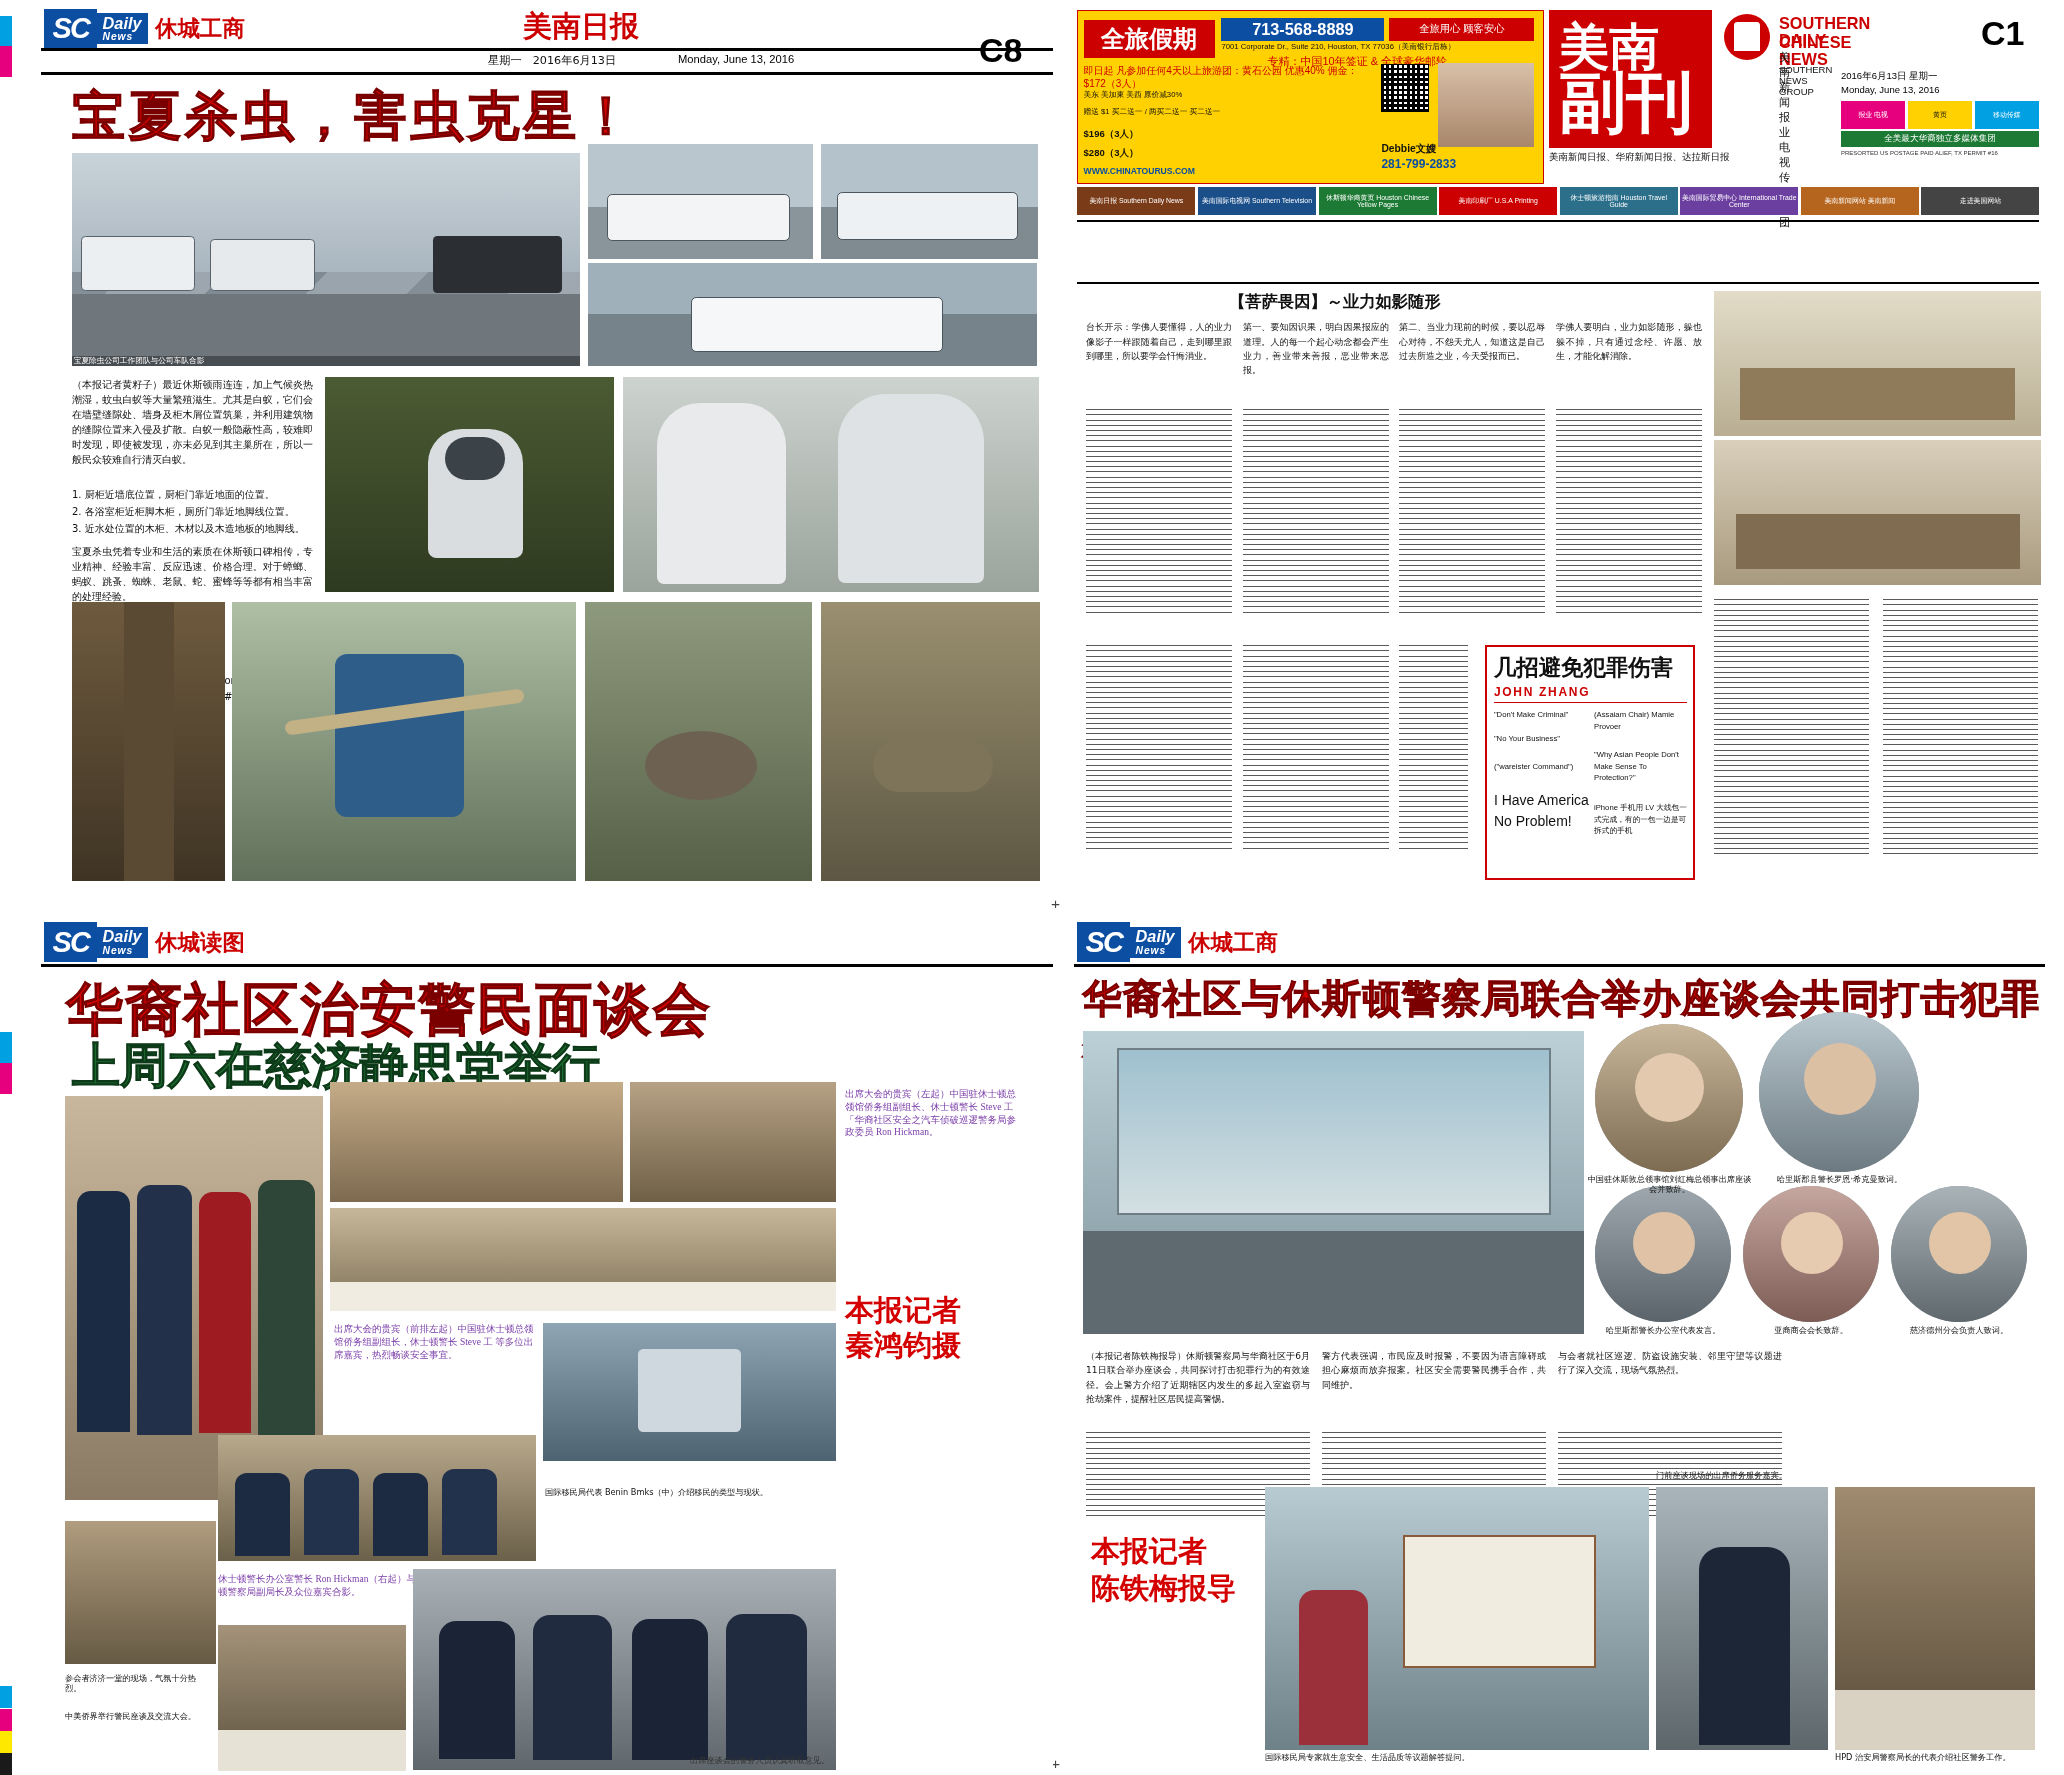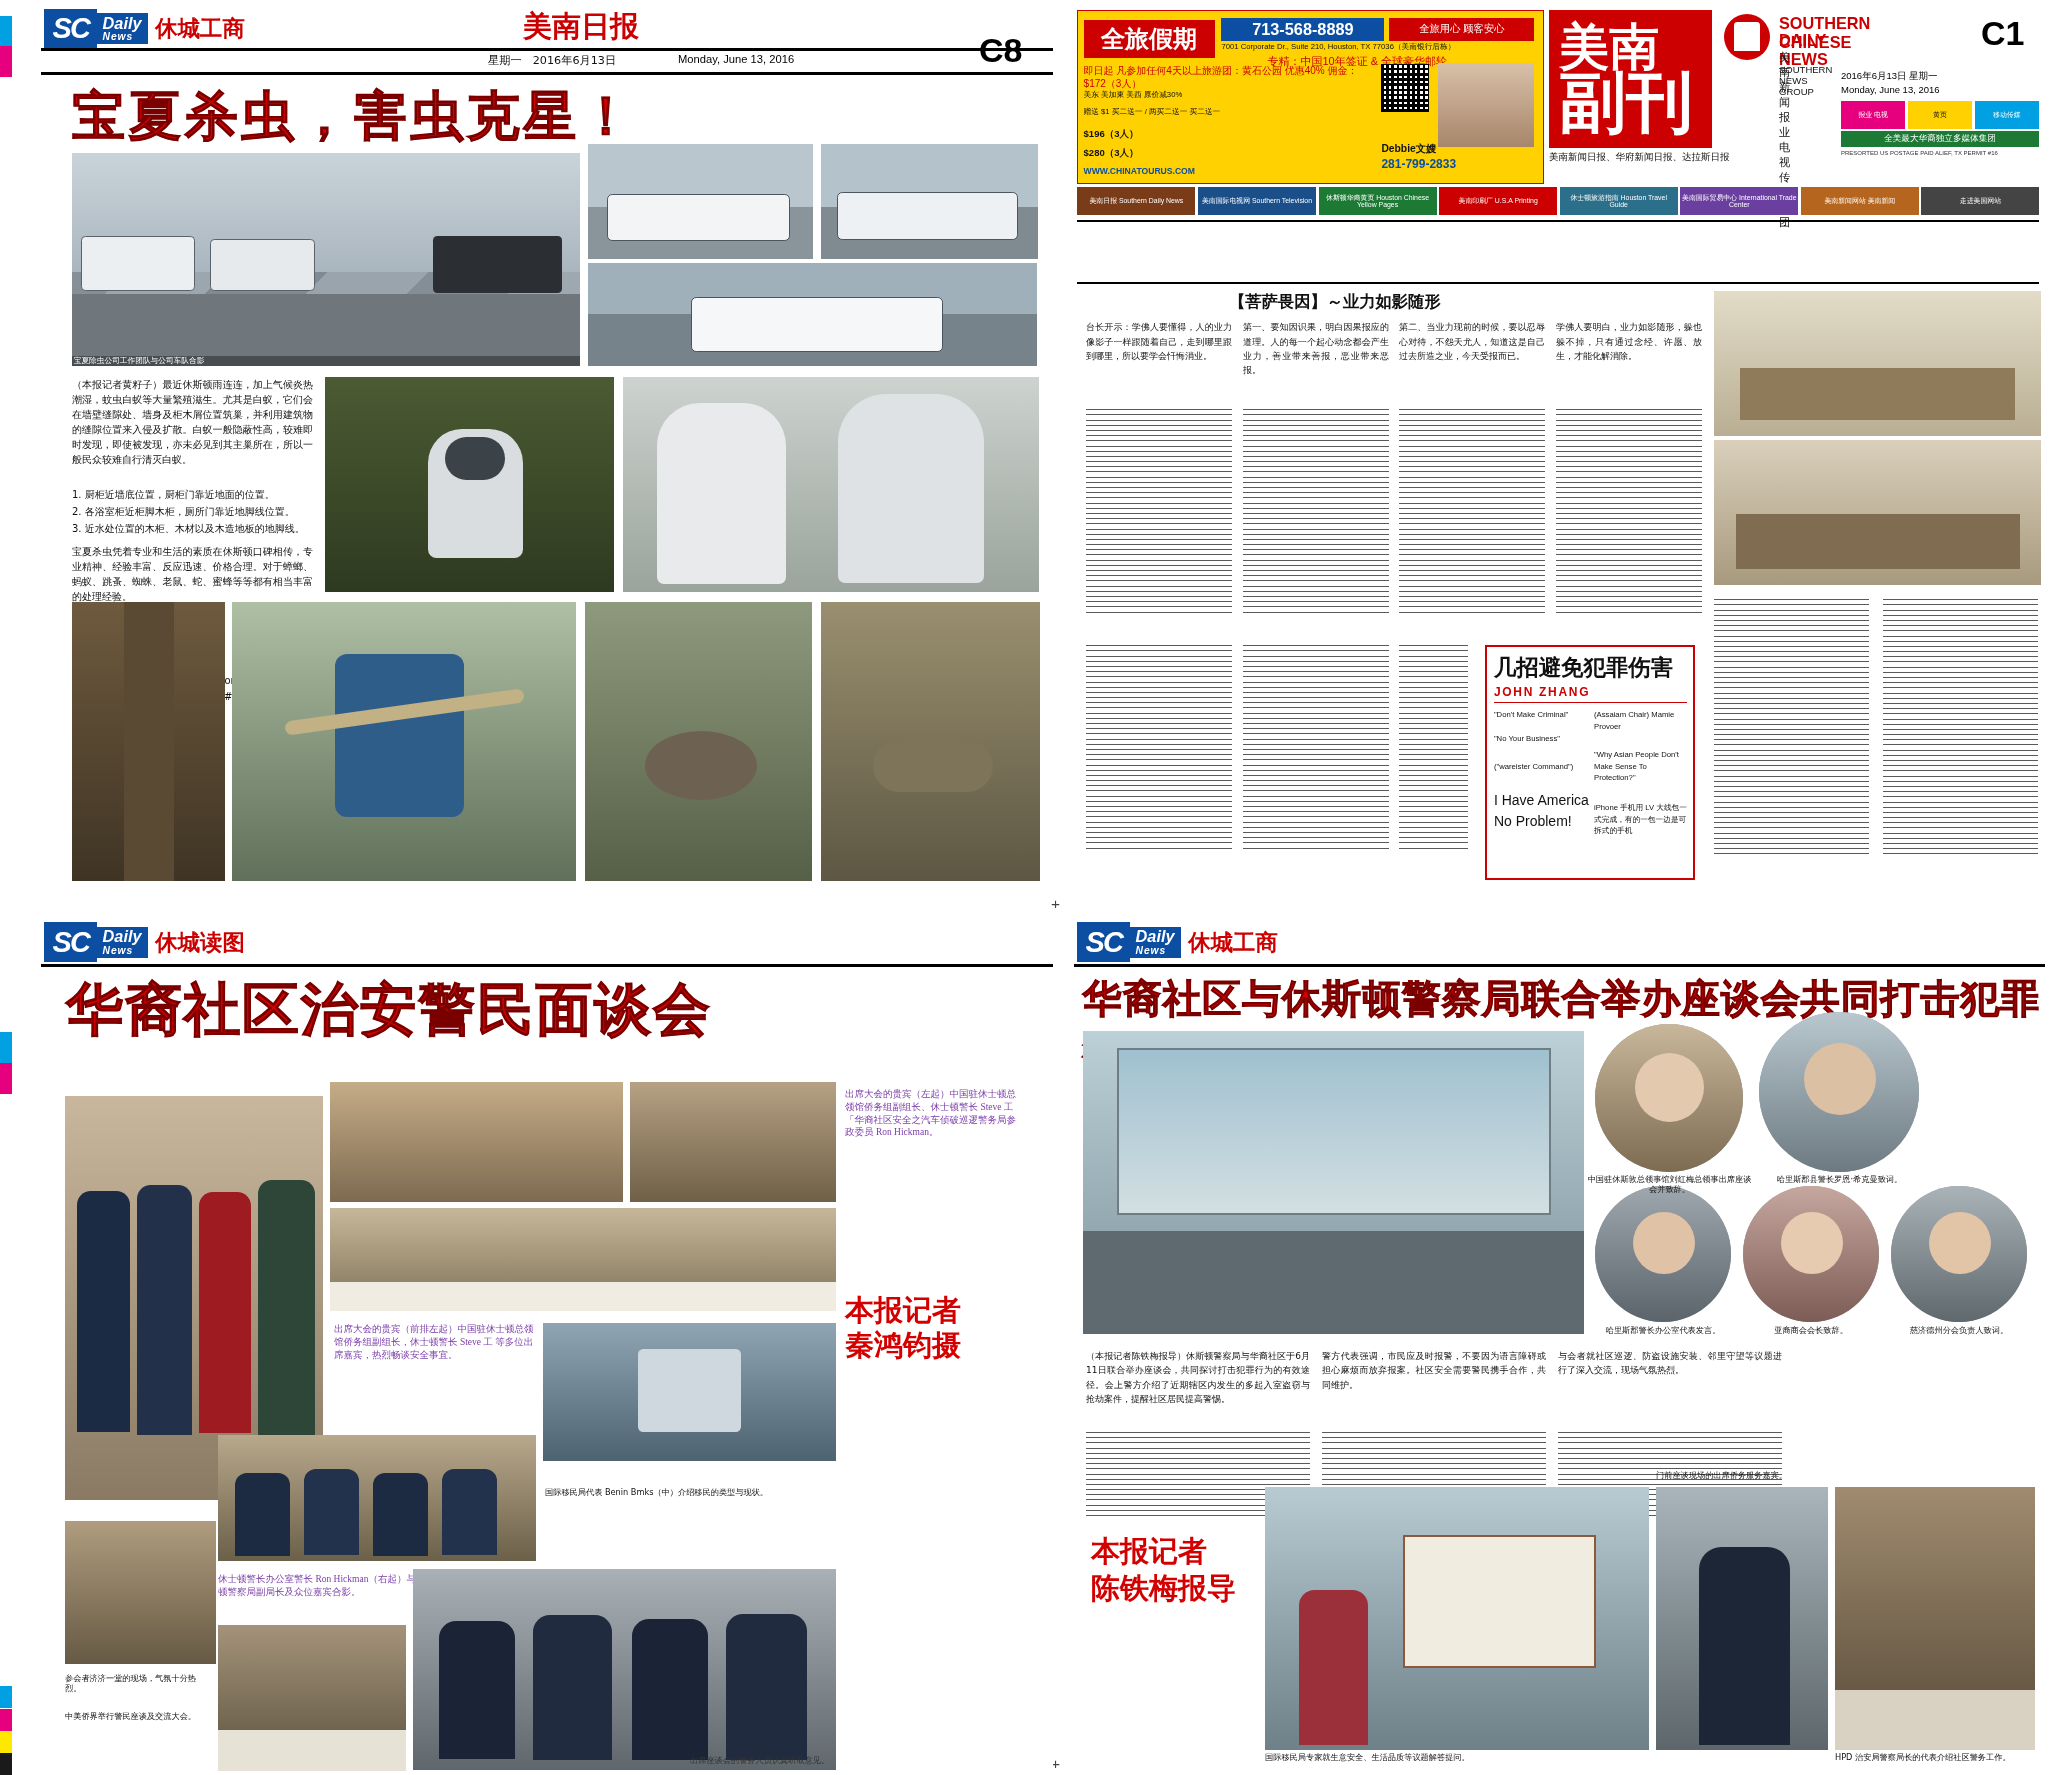--- a/index.html
+++ b/index.html
@@ -664,20 +664,21 @@
     <div class="sc-sq">SC</div>
     <div class="sc-daily">
       <span>Daily</span>
       <small>News</small>
     </div>
     <div class="sc-cn">休城读图</div>
   </div>
   <div class="rule" style="left:0; top:45px; width:1012px; height:2.6px;"></div>
 
   <div class="blk redtitle" style="left:25px; top:53px; font-size:57px; letter-spacing:1.7px;">华裔社区治安警民面谈会</div>
+  <div class="blk" style="left:31px; top:115px; font-size:48px; font-weight:bold; color:#1d6b2f; font-family:'DejaVu Sans',sans-serif; -webkit-text-stroke:0.9px #0d3a18;">上周六在慈济静思堂举行</div>
 
   <div class="photo" style="left:24px; top:177px; width:258px; height:404px;">
     <div style="position:absolute;inset:0;background:linear-gradient(#c8b79c,#8a7a64);"></div>
     <div style="position:absolute;left:12px;top:95px;width:53px;height:241px;background:#1b2b44;border-radius:13.8px 13.8px 0 0;"></div>
     <div style="position:absolute;left:72px;top:89px;width:55px;height:250px;background:#22304a;border-radius:13.8px 13.8px 0 0;"></div>
     <div style="position:absolute;left:134px;top:96px;width:52px;height:241px;background:#9e1b22;border-radius:13.8px 13.8px 0 0;"></div>
     <div style="position:absolute;left:193px;top:84px;width:57px;height:258px;background:#2e4637;border-radius:13.8px 13.8px 0 0;"></div>
   </div>
 
   <div class="photo" style="left:289px; top:163px; width:293px; height:120px;">

